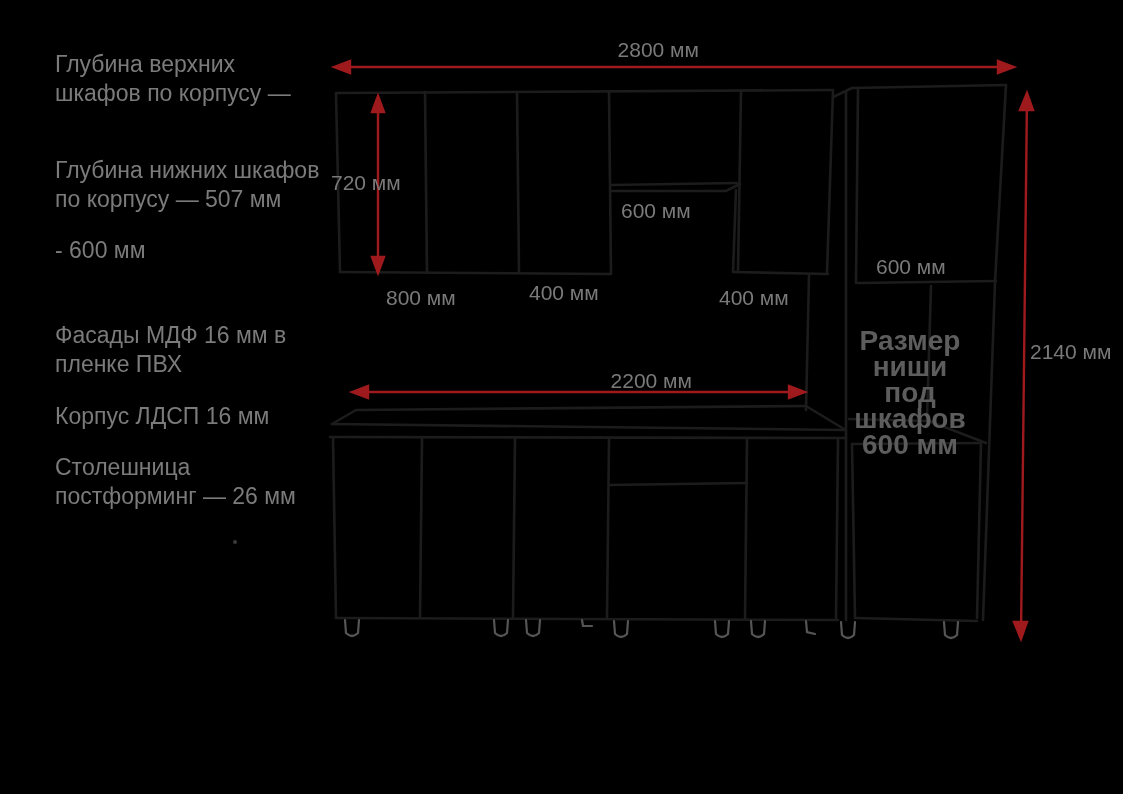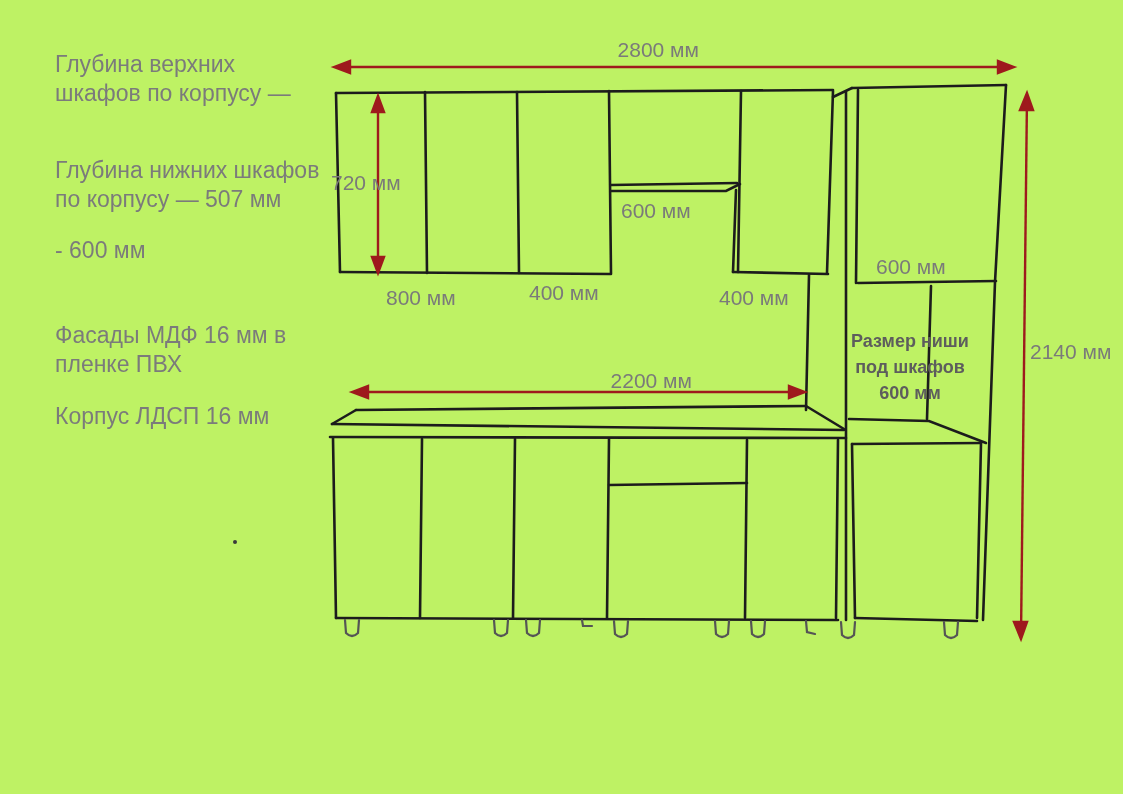--- a/index.html
+++ b/index.html
@@ -1,19 +1,19 @@
 <!DOCTYPE html>
 <html><head>
 <meta charset="utf-8">
 <style>
   html,body{margin:0;padding:0;background:#fff;}
   #stage{
     position:relative;
     width:1123px;height:794px;
-    background:#bef264;
+    background:#000000;
     overflow:hidden;
     font-family:"Liberation Sans", sans-serif;
   }
   .note{
     position:absolute;
     left:55px;
     color:#7b7b7b;
     font-size:23px;
     line-height:29px;
     white-space:nowrap;
@@ -22,21 +22,21 @@
     position:absolute;
     color:#7a7a7a;
     font-size:21px;
     white-space:nowrap;
   }
   .dim.center{text-align:right;}
   .niche-label{
     position:absolute;
     left:826px;top:328px;width:168px;
     color:#5d5d5d;
-    font-size:18px;
+    font-size:28px;
     font-weight:bold;
     line-height:26px;
     text-align:center;
   }
   svg{position:absolute;left:0;top:0;}
   .ink-dot{
     position:absolute;left:233px;top:540px;
     width:4px;height:4px;border-radius:50%;
     background:#3a3a3a;
   }
@@ -56,20 +56,24 @@
   </div>
   <div class="note" style="top:236px">
     <div>- 600 мм</div>
   </div>
   <div class="note" style="top:321px">
     <div>Фасады МДФ 16 мм в</div>
     <div>пленке ПВХ</div>
   </div>
   <div class="note" style="top:402px">
     <div>Корпус ЛДСП 16 мм</div>
+  </div>
+  <div class="note" style="top:453px">
+    <div>Столешница</div>
+    <div>постформинг — 26 мм</div>
   </div>
 
   <div class="ink-dot"></div>
 
   <svg width="1123" height="794" viewBox="0 0 1123 794">
     <g stroke="#1c1c1c" stroke-width="2.6" fill="none" stroke-linecap="round">
 
       <path d="M336,93 L833,90"></path>
       <path d="M336,93 L340,272"></path>
       <path d="M340,272 L610,274"></path>

